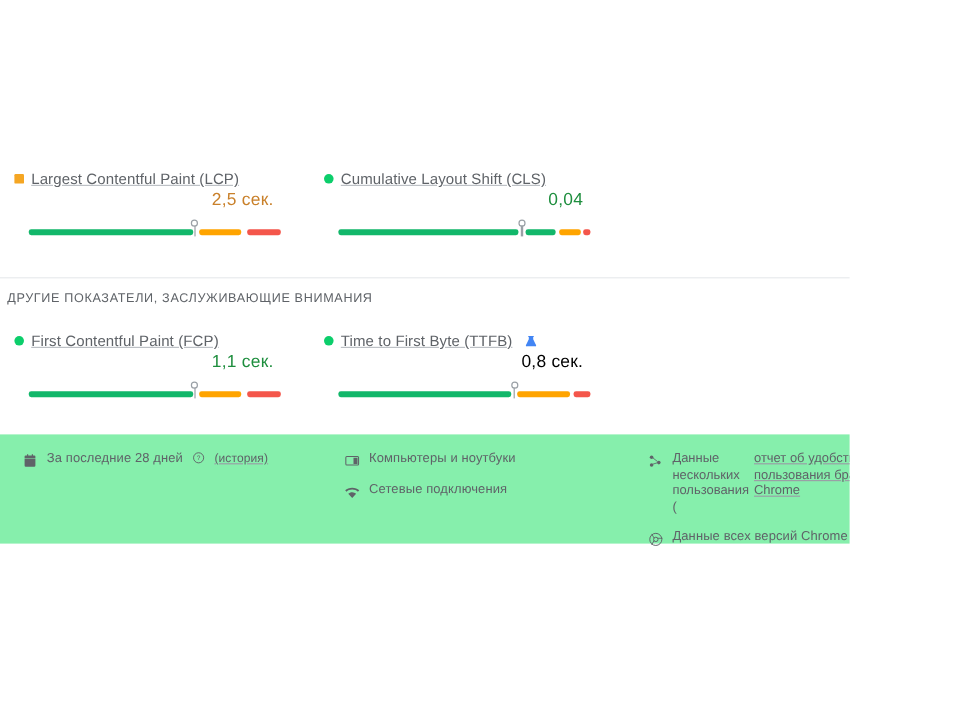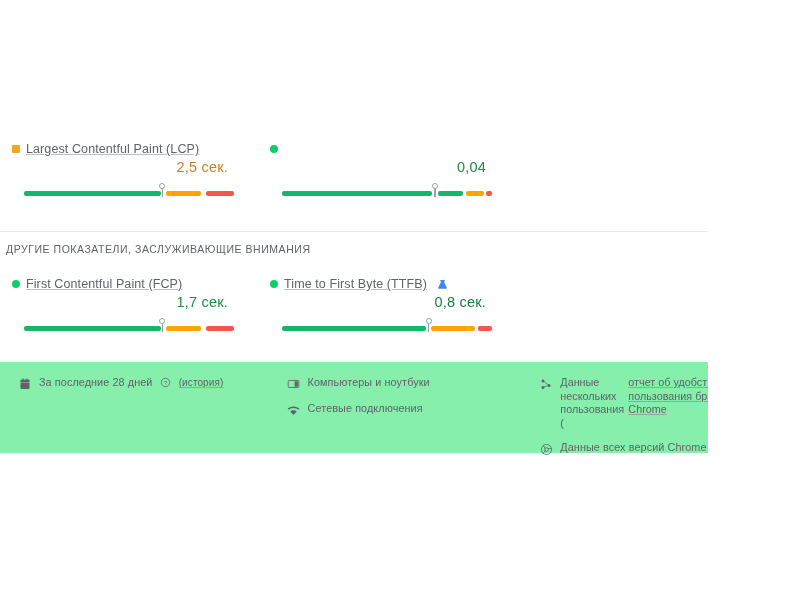--- a/index.html
+++ b/index.html
@@ -272,20 +272,21 @@
               <span class="pin-stem"></span>
             </div>
           </div>
         </div>
       </div>
 
 
       <div class="metric">
         <div class="metric-head">
           <span class="dot circle" style="background: rgb(12, 206, 107);"></span>
+          <span class="metric-title">Cumulative Layout Shift (CLS)</span>
         </div>
         <div class="metric-value-line">
           <span class="metric-value good" style="color: rgb(30, 142, 62);">0,04</span>
         </div>
         <div class="bar-wrap">
           <div class="bar-track">
             <div class="seg good" style="left: 0%; width: 71.5%; background: rgb(18, 183, 106);"></div>
             <div class="seg good" style="left: 74.5%; width: 11.5%; background: rgb(18, 183, 106);"></div>
             <div class="seg avg" style="left: 87.5%; width: 8.5%; background: rgb(255, 164, 0);"></div>
             <div class="seg poor" style="left: 97%; width: 3%; background: rgb(244, 86, 75);"></div>
@@ -306,21 +307,21 @@
 
   <div class="metrics-region secondary">
     <div class="metric-row">
 
       <div class="metric">
         <div class="metric-head">
           <span class="dot circle" style="background: rgb(12, 206, 107);"></span>
           <span class="metric-title">First Contentful Paint (FCP)</span>
         </div>
         <div class="metric-value-line">
-          <span class="metric-value good" style="color: rgb(30, 142, 62);">1,7 сек.</span>
+          <span class="metric-value good" style="color: rgb(30, 142, 62);">1,1 сек.</span>
         </div>
         <div class="bar-wrap">
           <div class="bar-track">
             <div class="seg good" style="left: 0%; width: 65%; background: rgb(18, 183, 106);"></div>
             <div class="seg avg" style="left: 67.5%; width: 17%; background: rgb(255, 164, 0);"></div>
             <div class="seg poor" style="left: 86.5%; width: 13.5%; background: rgb(244, 86, 75);"></div>
             <div class="marker" style="left:66%">
               <span class="pin-head"></span>
               <span class="pin-stem"></span>
             </div>
@@ -332,21 +333,21 @@
         <div class="metric-head">
           <span class="dot circle" style="background: rgb(12, 206, 107);"></span>
           <span class="metric-title">Time to First Byte (TTFB)</span>
           <span class="flask-icon">
             <svg width="11" height="11" viewBox="0 0 24 24" aria-hidden="true">
               <path fill="#4285f4" d="M7 2h10v2h-1v4.2l4.6 9.3A2 2 0 0 1 18.8 21H5.2a2 2 0 0 1-1.8-3.5L8 8.2V4H7V2z"></path>
             </svg>
           </span>
         </div>
         <div class="metric-value-line">
-          <span class="metric-value good" style="color: #15803d;">0,8 сек.</span>
+          <span class="metric-value good" style="color: #000000;">0,8 сек.</span>
         </div>
         <div class="bar-wrap">
           <div class="bar-track">
             <div class="seg good" style="left: 0%; width: 68.5%; background: rgb(18, 183, 106);"></div>
             <div class="seg avg" style="left: 71%; width: 21%; background: rgb(255, 164, 0);"></div>
             <div class="seg poor" style="left: 93.5%; width: 6.5%; background: rgb(244, 86, 75);"></div>
             <div class="marker" style="left:70%">
               <span class="pin-head"></span>
               <span class="pin-stem"></span>
             </div>

